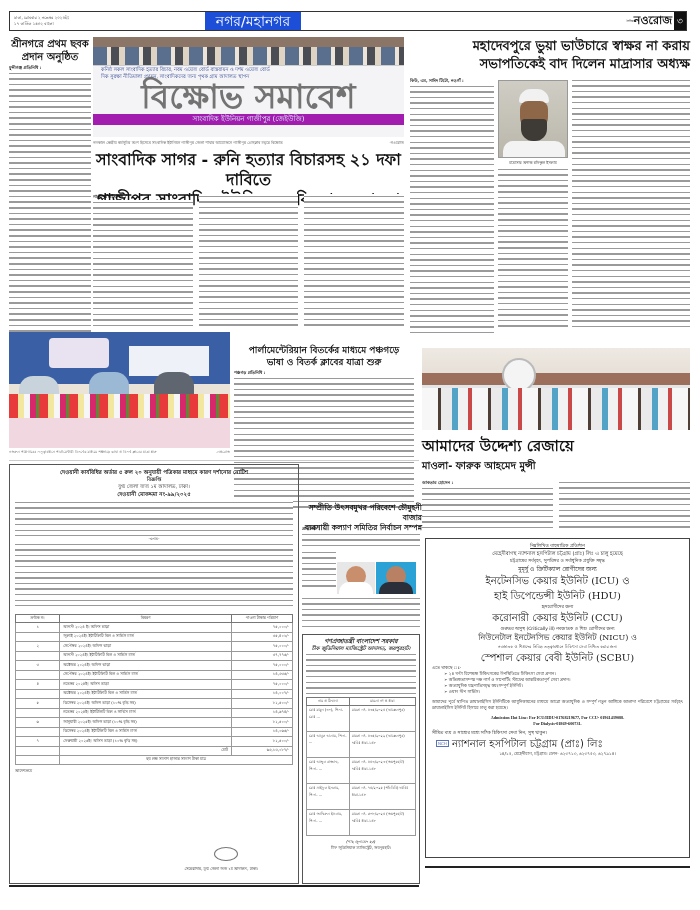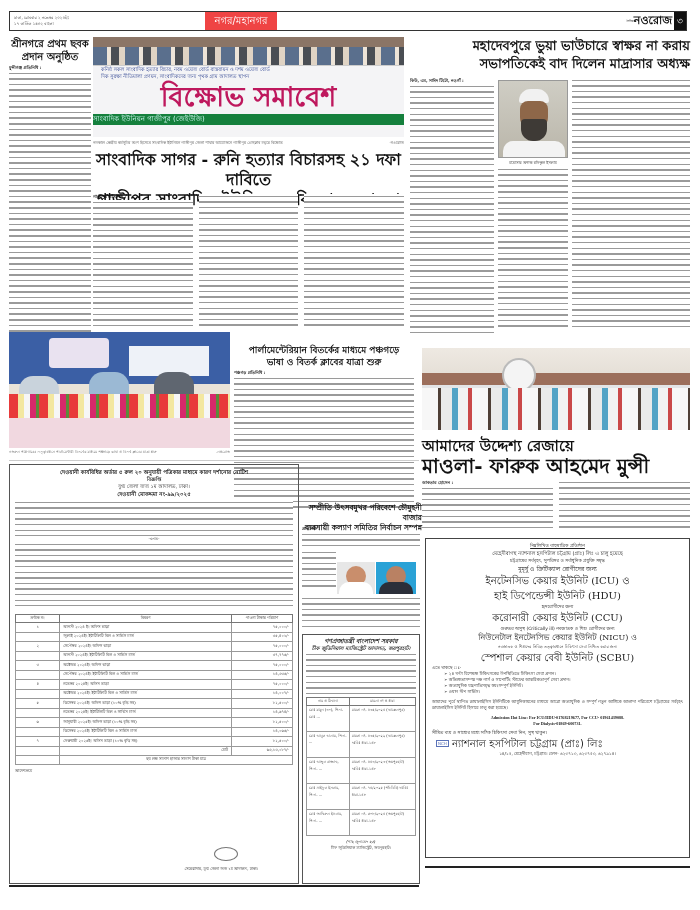--- a/index.html
+++ b/index.html
@@ -3,21 +3,21 @@
 <meta charset="utf-8">
 <style>
 *{box-sizing:border-box;margin:0;padding:0}
 body{width:700px;height:910px;background:#fff;font-family:"DejaVu Sans",sans-serif;color:#222;position:relative;overflow:hidden}
 .abs{position:absolute}
 .txt{font-size:4.2px;line-height:5.6px;color:#444;text-align:justify;overflow:hidden}
 .lines{background:repeating-linear-gradient(#fff 0 1.6px,#9a9a9a 1.6px 3.1px,#fff 3.1px 5.6px)}
 
 #hdr{left:9px;top:11px;width:678px;height:20px;border:1px solid #333;display:flex}
 #hdr .date{width:195px;font-size:4px;line-height:6px;padding:3px 4px;color:#222}
-#hdr .section{width:72px;background:#ef4444;color:#fff;font-size:10px;text-align:center;line-height:18px}
+#hdr .section{width:96px;background:#1d4ed8;color:#fff;font-size:14px;text-align:center;line-height:18px}
 #hdr .brand{flex:1;text-align:right;font-family:"DejaVu Serif",serif;font-size:11px;font-weight:bold;line-height:18px;padding-right:2px;color:#111}
 #hdr .pg{width:12px;background:#111;color:#fff;font-size:9px;text-align:center;line-height:18px}
 h1,h2,h3{font-weight:bold;color:#111}
 .photo{overflow:hidden}
 .border-box{border:1px solid #555}
 .rule{height:1px;background:#333}
 </style>
 </head>
 <body>
 
@@ -35,22 +35,22 @@
   <h3 style="font-size:10px;line-height:13px;text-align:center">শ্রীনগরে প্রথম ছবক প্রদান অনুষ্ঠিত</h3>
   <div class="txt" style="margin-top:2px;height:6px"><b style="color:#111">মুন্সীগঞ্জ প্রতিনিধি :</b></div>
   <div class="lines" style="height:330px"></div>
 </div>
 
 <div class="abs photo" style="left:93px;top:37px;width:311px;height:100px;background:linear-gradient(#8b7566 0,#8b7566 12%,#6c8a5a 12%,#6c8a5a 28%,#e8e8ea 28%)">
   <div style="position:absolute;left:0;right:0;top:10px;height:18px;background:repeating-linear-gradient(90deg,#5a6f8d 0 14px,#ede4d8 14px 18px,#4a4e54 18px 26px,#dfd3c4 26px 32px)"></div>
   <div style="position:absolute;left:0;right:0;top:28px;height:72px;background:#f4f4f6;border-top:1px solid #ccc">
     <div style="font-size:5px;color:#2a3f8f;white-space:nowrap;padding-left:8px;line-height:7px">কনিষ্ঠ সকল সাংবাদিক হত্যার বিচার, নবম ওয়েজ বোর্ড বাস্তবায়ন ও দশম ওয়েজ বোর্ড</div>
     <div style="font-size:5px;color:#2a3f8f;white-space:nowrap;padding-left:8px;line-height:7px">দিক সুরক্ষা নীতিমালা প্রণয়ন, সাংবাদিকদের জন্য পৃথক গ্রাম আদালত স্থাপন</div>
-    <div style="font-size:27px;color:#be185d;text-align:center;line-height:34px;font-weight:bold">বিক্ষোভ সমাবেশ</div>
-    <div style="background:#15803d;color:#dff;font-size:7px;text-align:left;line-height:11px">সাংবাদিক ইউনিয়ন গাজীপুর (জেইউজি)</div>
+    <div style="font-size:33px;color:#737373;text-align:center;line-height:34px;font-weight:bold">বিক্ষোভ সমাবেশ</div>
+    <div style="background:#a21caf;color:#dff;font-size:7px;text-align:center;line-height:11px">সাংবাদিক ইউনিয়ন গাজীপুর (জেইউজি)</div>
   </div>
 </div>
 <div class="abs txt" style="left:93px;top:140px;width:311px;height:6px;white-space:nowrap;font-size:3.8px"><span>গতকাল কেন্দ্রীয় কর্মসূচির অংশ হিসেবে সাংবাদিক ইউনিয়ন গাজীপুর জেলা শাখার আয়োজনে গাজীপুর প্রেসক্লাব চত্বরে বিক্ষোভ</span> <span style="float:right">-নওরোজ</span></div>
 
 <div class="abs" style="left:93px;top:150px;width:311px;text-align:center">
   <h1 style="font-size:16px;line-height:20px">সাংবাদিক সাগর - রুনি হত্যার বিচারসহ ২১ দফা দাবিতে</h1>
   <h1 style="font-size:16px;line-height:20px">গাজীপুর সাংবাদিক ইউনিয়নের বিক্ষোভ সমাবেশ</h1>
 </div>
 <div class="abs" style="left:93px;top:194px;width:311px;height:134px;display:flex;gap:6px">
   <div style="flex:1">
@@ -99,21 +99,21 @@
   <div class="lines" style="height:134px"></div>
 </div>
 
 <div class="abs photo" style="left:422px;top:348px;width:268px;height:82px;background:linear-gradient(#eee9e2 0,#e6e0d8 30%,#9c6f5c 30%,#9c6f5c 45%,#e3e4e6 45%)">
   <div style="position:absolute;left:80px;top:10px;width:34px;height:34px;border-radius:50%;background:#f4f4f4;border:2px solid #bbb"></div>
   <div style="position:absolute;left:0;right:0;top:40px;height:42px;background:repeating-linear-gradient(90deg,#f7f7f7 0 16px,#4f3f36 16px 19px,#eaeaea 19px 30px,#53a3c6 30px 36px,#f2f2f2 36px 46px,#c94848 46px 50px)"></div>
 </div>
 
 <div class="abs" style="left:422px;top:436px;width:268px;text-align:left">
   <h1 style="font-size:15px;line-height:20px">আমাদের উদ্দেশ্য রেজায়ে</h1>
-  <h1 style="font-size:20px;line-height:20px">মাওলা- ফারুক আহমেদ মুন্সী</h1>
+  <h1 style="font-size:10px;line-height:20px">মাওলা- ফারুক আহমেদ মুন্সী</h1>
 </div>
 <div class="abs" style="left:422px;top:480px;width:268px;height:52px;display:flex;gap:6px">
   <div style="flex:1">
       <div class="txt" style="height:6px"><b style="color:#111">আকতার হোসেন :</b></div>
       <div class="lines" style="height:46px"></div>
     </div>
   <div class="lines" style="flex:1"></div>
 </div>
 
 <div class="abs rule" style="left:9px;top:460px;width:410px;background:#ccc"></div>

